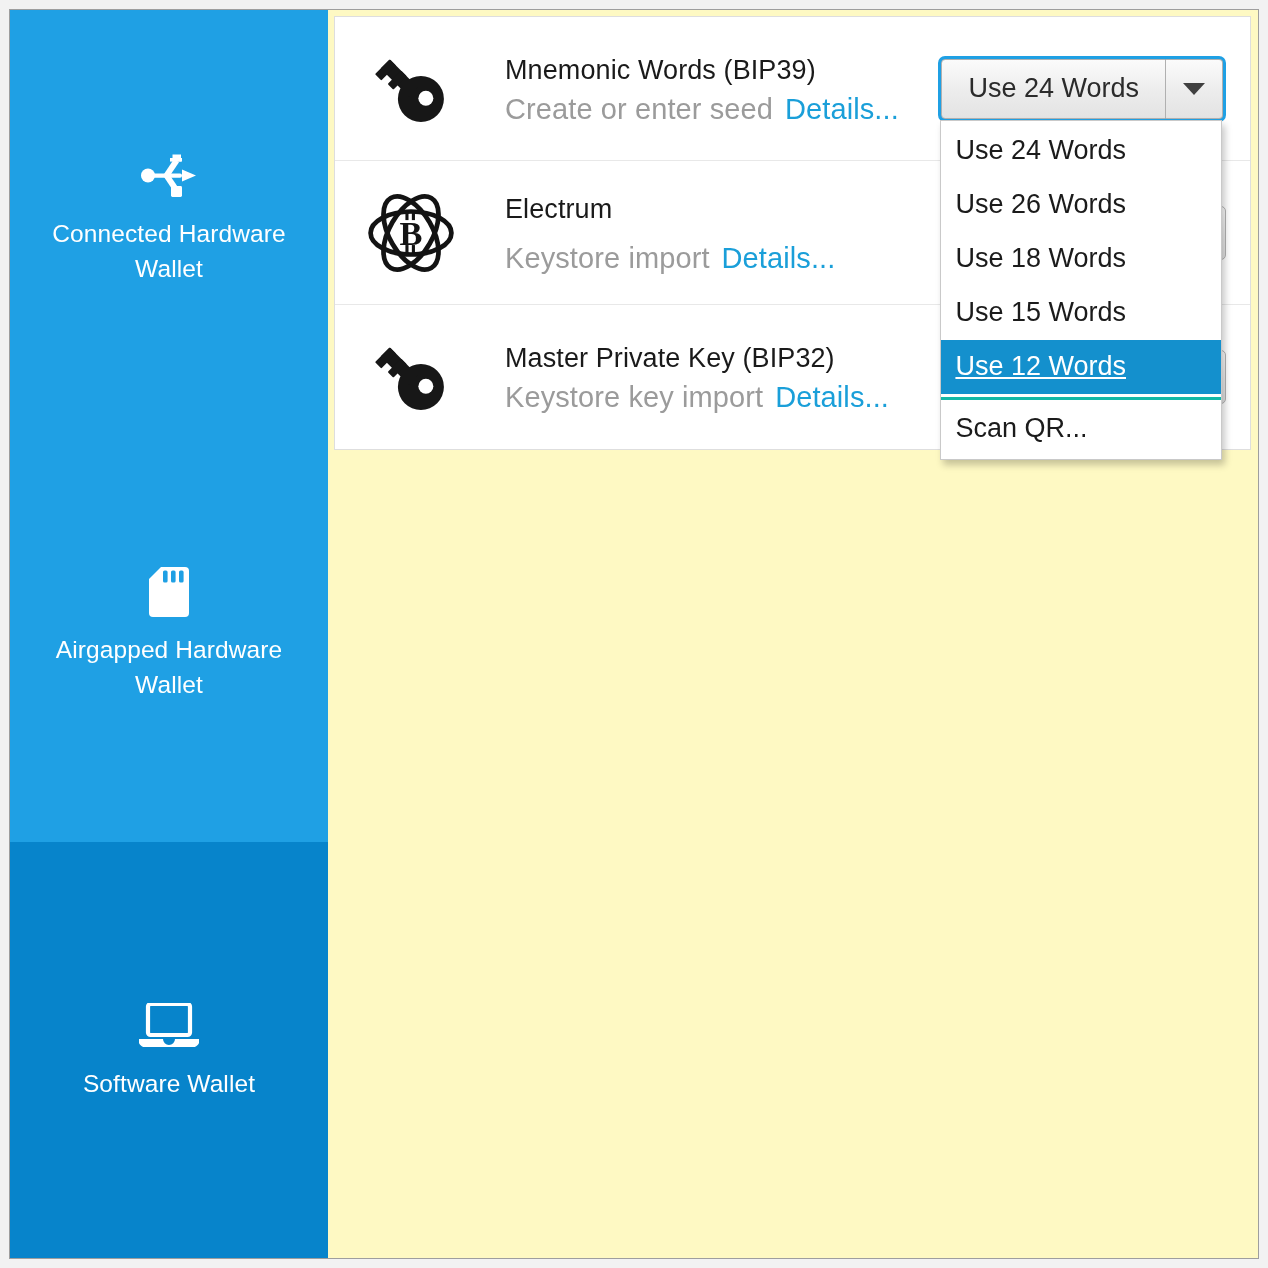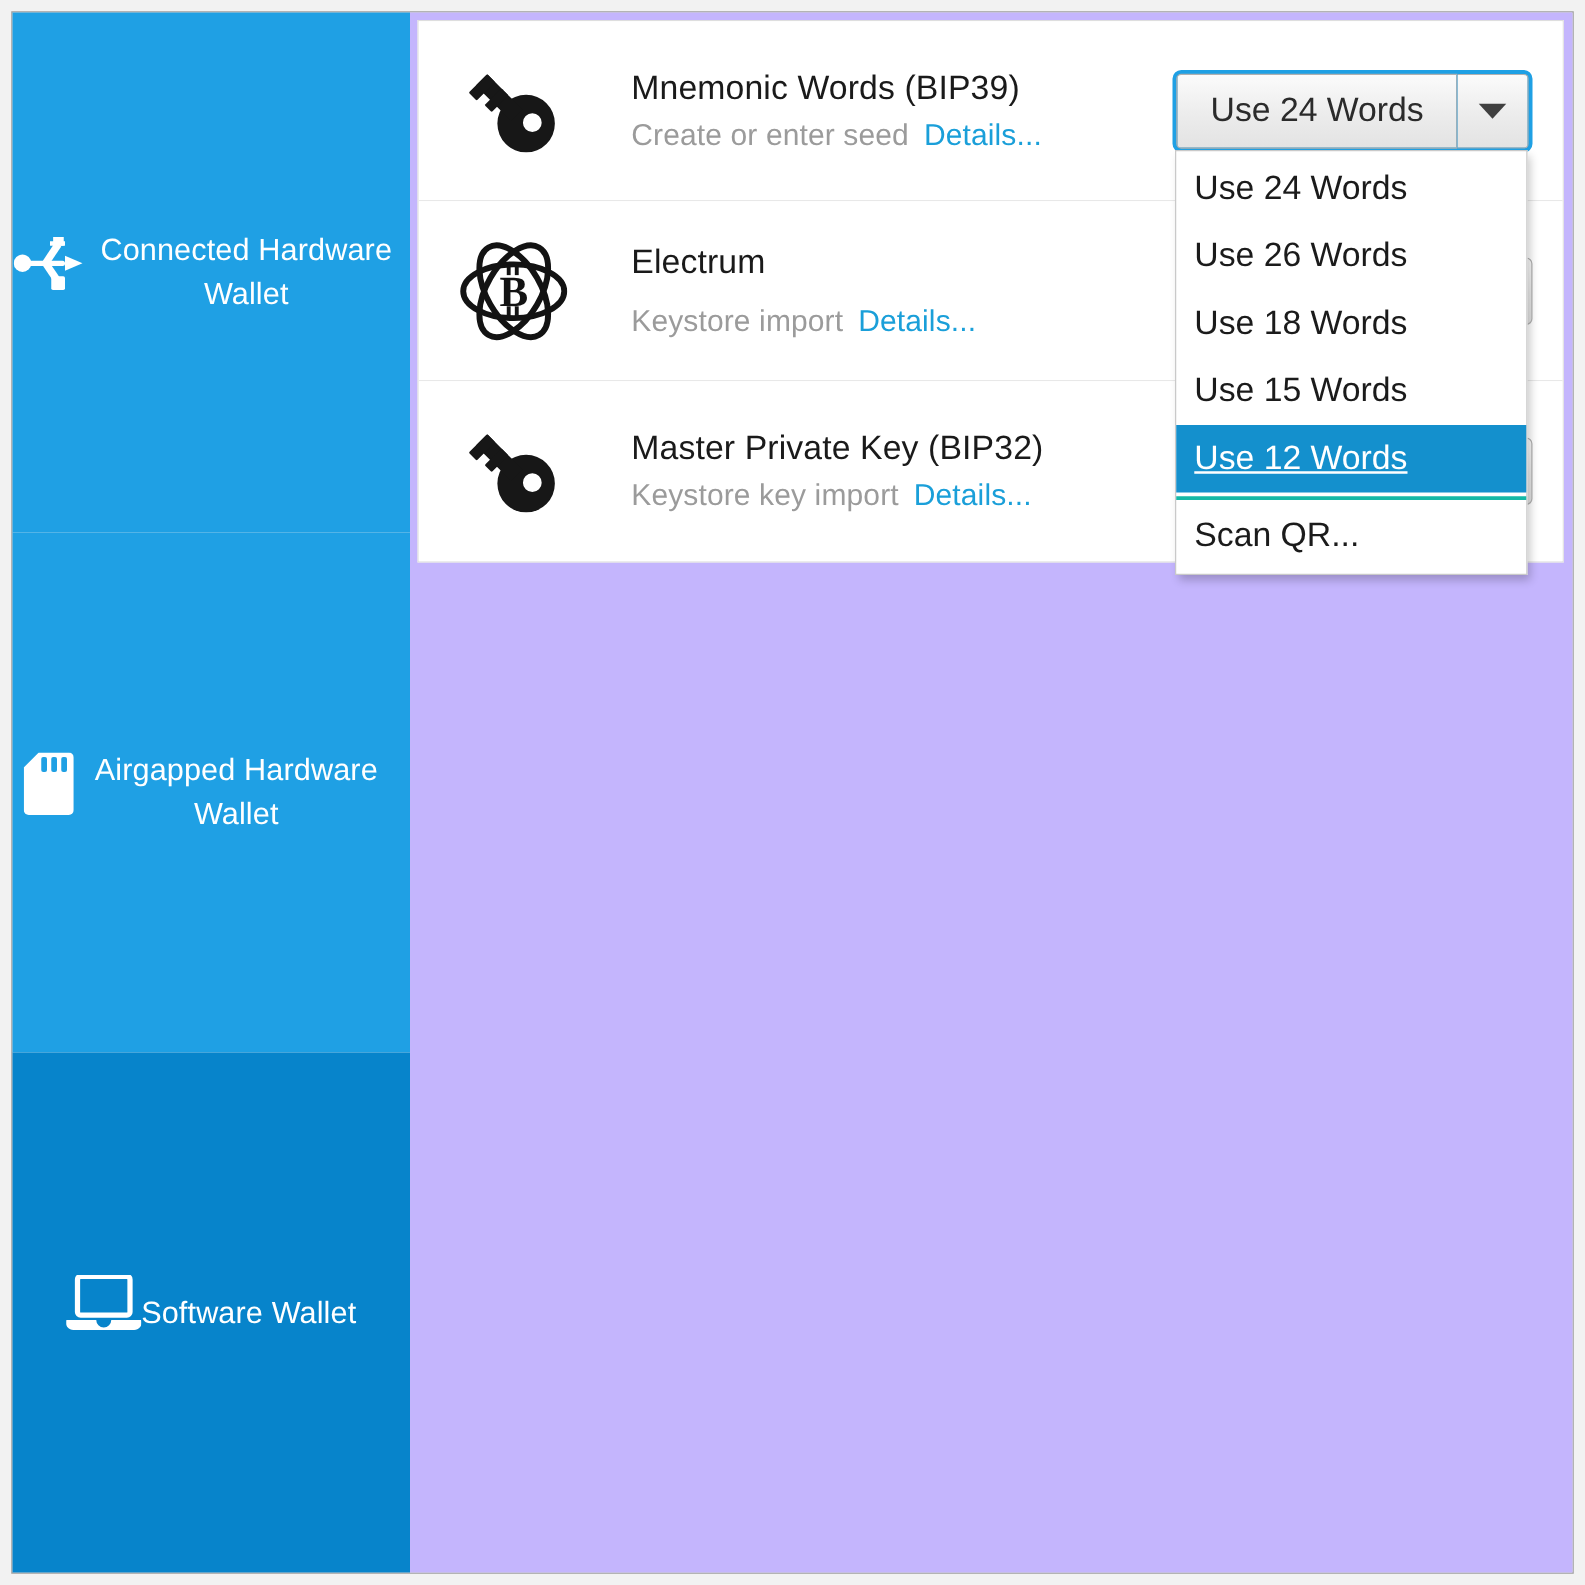--- a/index.html
+++ b/index.html
@@ -34,21 +34,21 @@
     width: 318px;
     flex: 0 0 318px;
     display: flex;
     flex-direction: column;
     position: relative;
     z-index: 1;
   }
   .side-item {
     flex: 1 1 0;
     display: flex;
-    flex-direction: row;
+    flex-direction: column;
     align-items: center;
     justify-content: center;
     color: #ffffff;
     text-align: center;
     cursor: default;
     user-select: none;
     position: relative;
   }
   .side-item.light { background: #1fa0e4; }
   .side-item.dark  { background: #0784cb; }
@@ -65,21 +65,21 @@
     line-height: 35px;
     font-weight: 400;
     letter-spacing: 0.1px;
     max-width: 260px;
   }
 
   
   #content-area {
     flex: 1 1 auto;
     position: relative;
-    background: #c4b5fd;
+    background: #fef9c3;
     padding: 6px 7px 7px 6px;
     box-sizing: border-box;
     overflow: visible;
   }
 
   #wallet-card {
     position: relative;
     background: #ffffff;
     border: 1px solid #dedede;
     box-sizing: border-box;
@@ -113,21 +113,21 @@
   }
   .row-title {
     font-size: 27px;
     color: #1a1a1a;
     line-height: 34px;
     letter-spacing: 0.1px;
     white-space: nowrap;
   }
   .row-sub {
     margin-top: 6px;
-    font-size: 24px;
+    font-size: 29px;
     line-height: 32px;
     color: #9b9b9b;
     white-space: nowrap;
     letter-spacing: 0.1px;
   }
   .row-sub .details-link {
     color: #1a9fd9;
     margin-left: 12px;
     cursor: pointer;
   }

